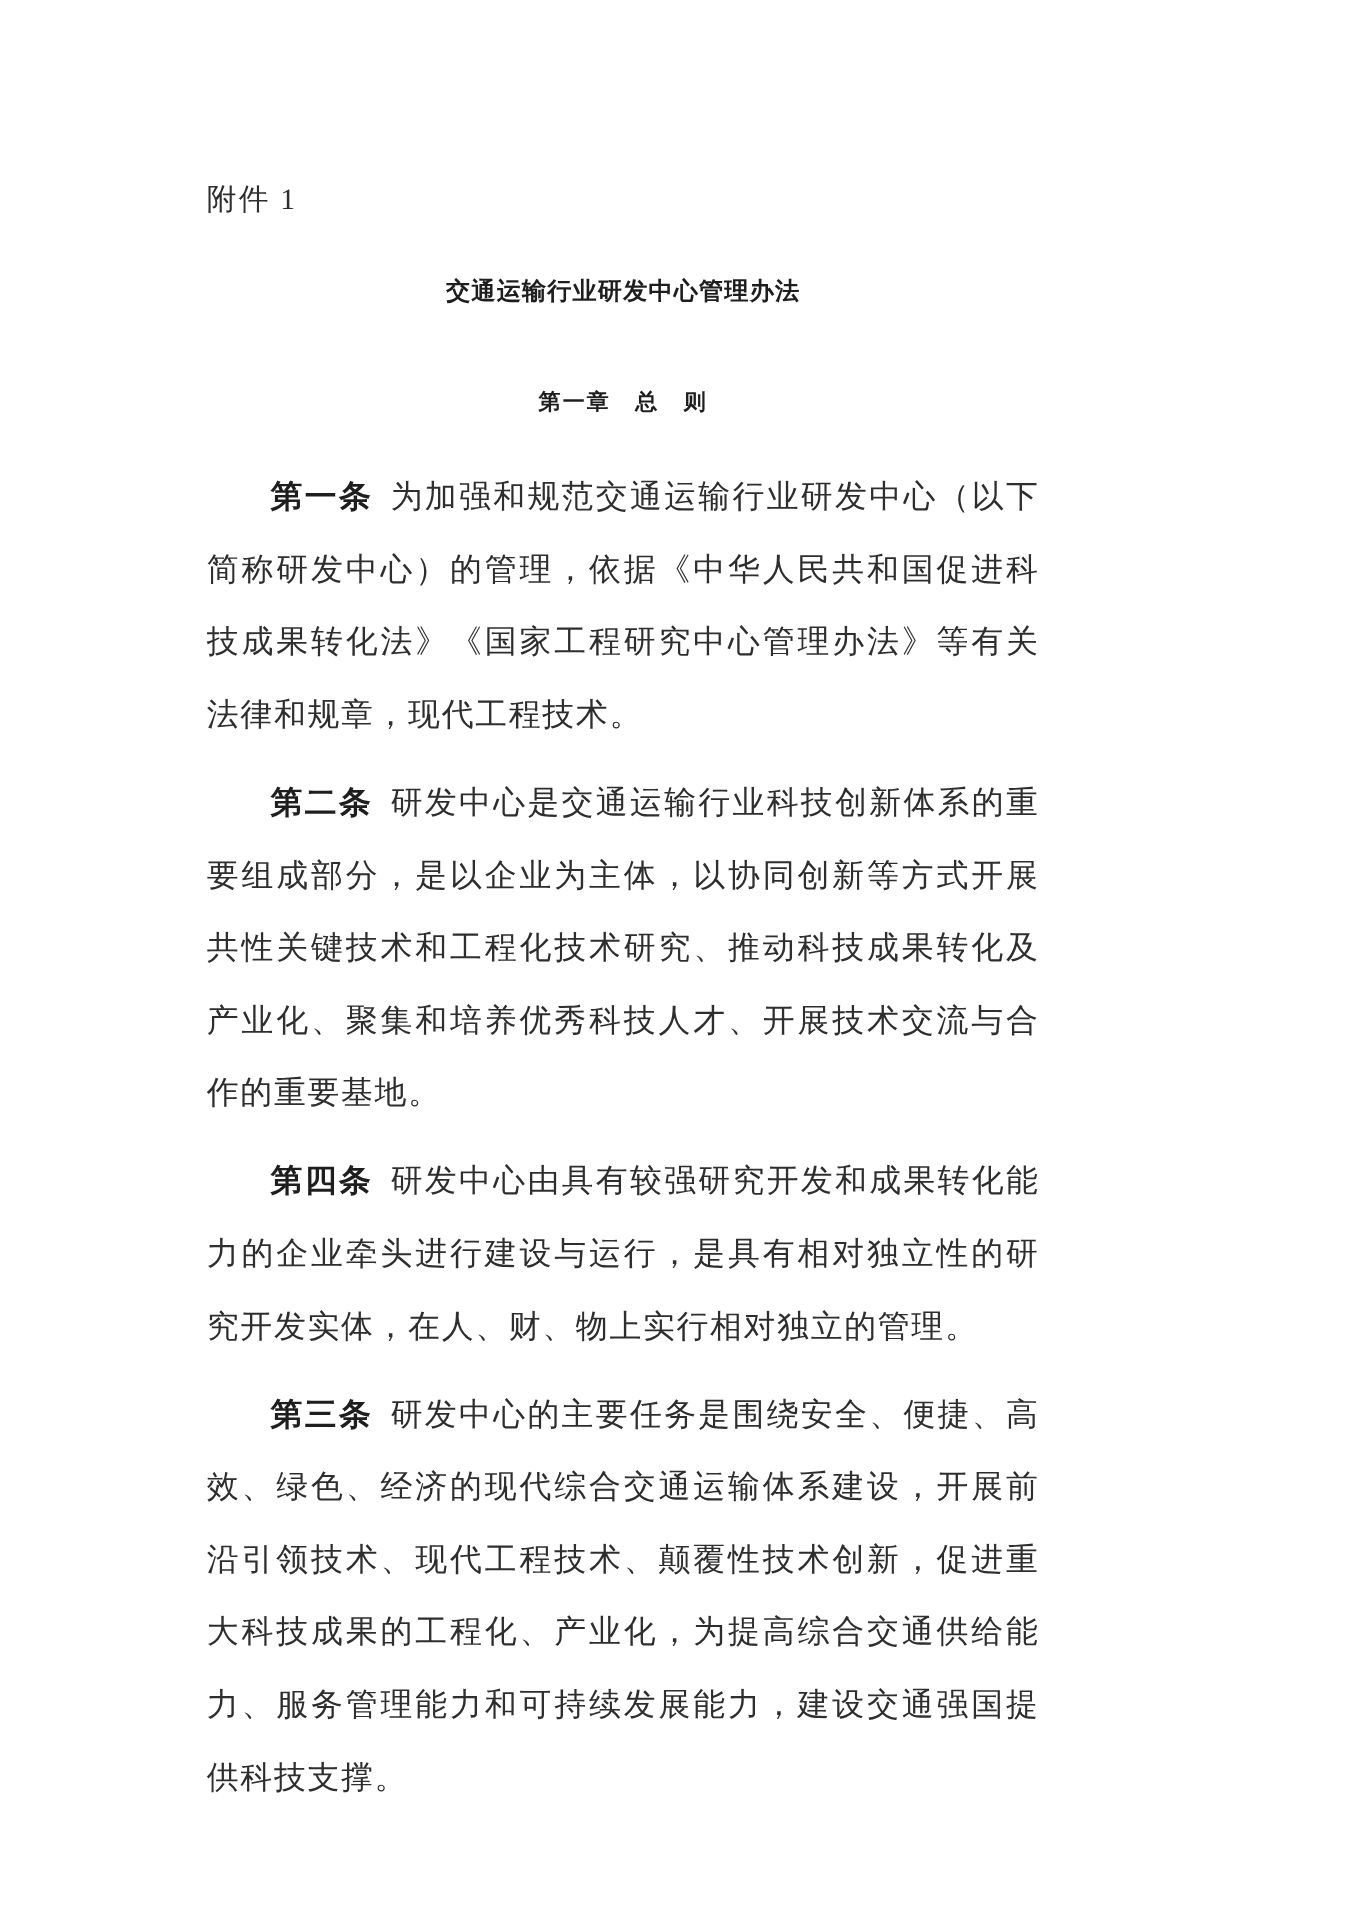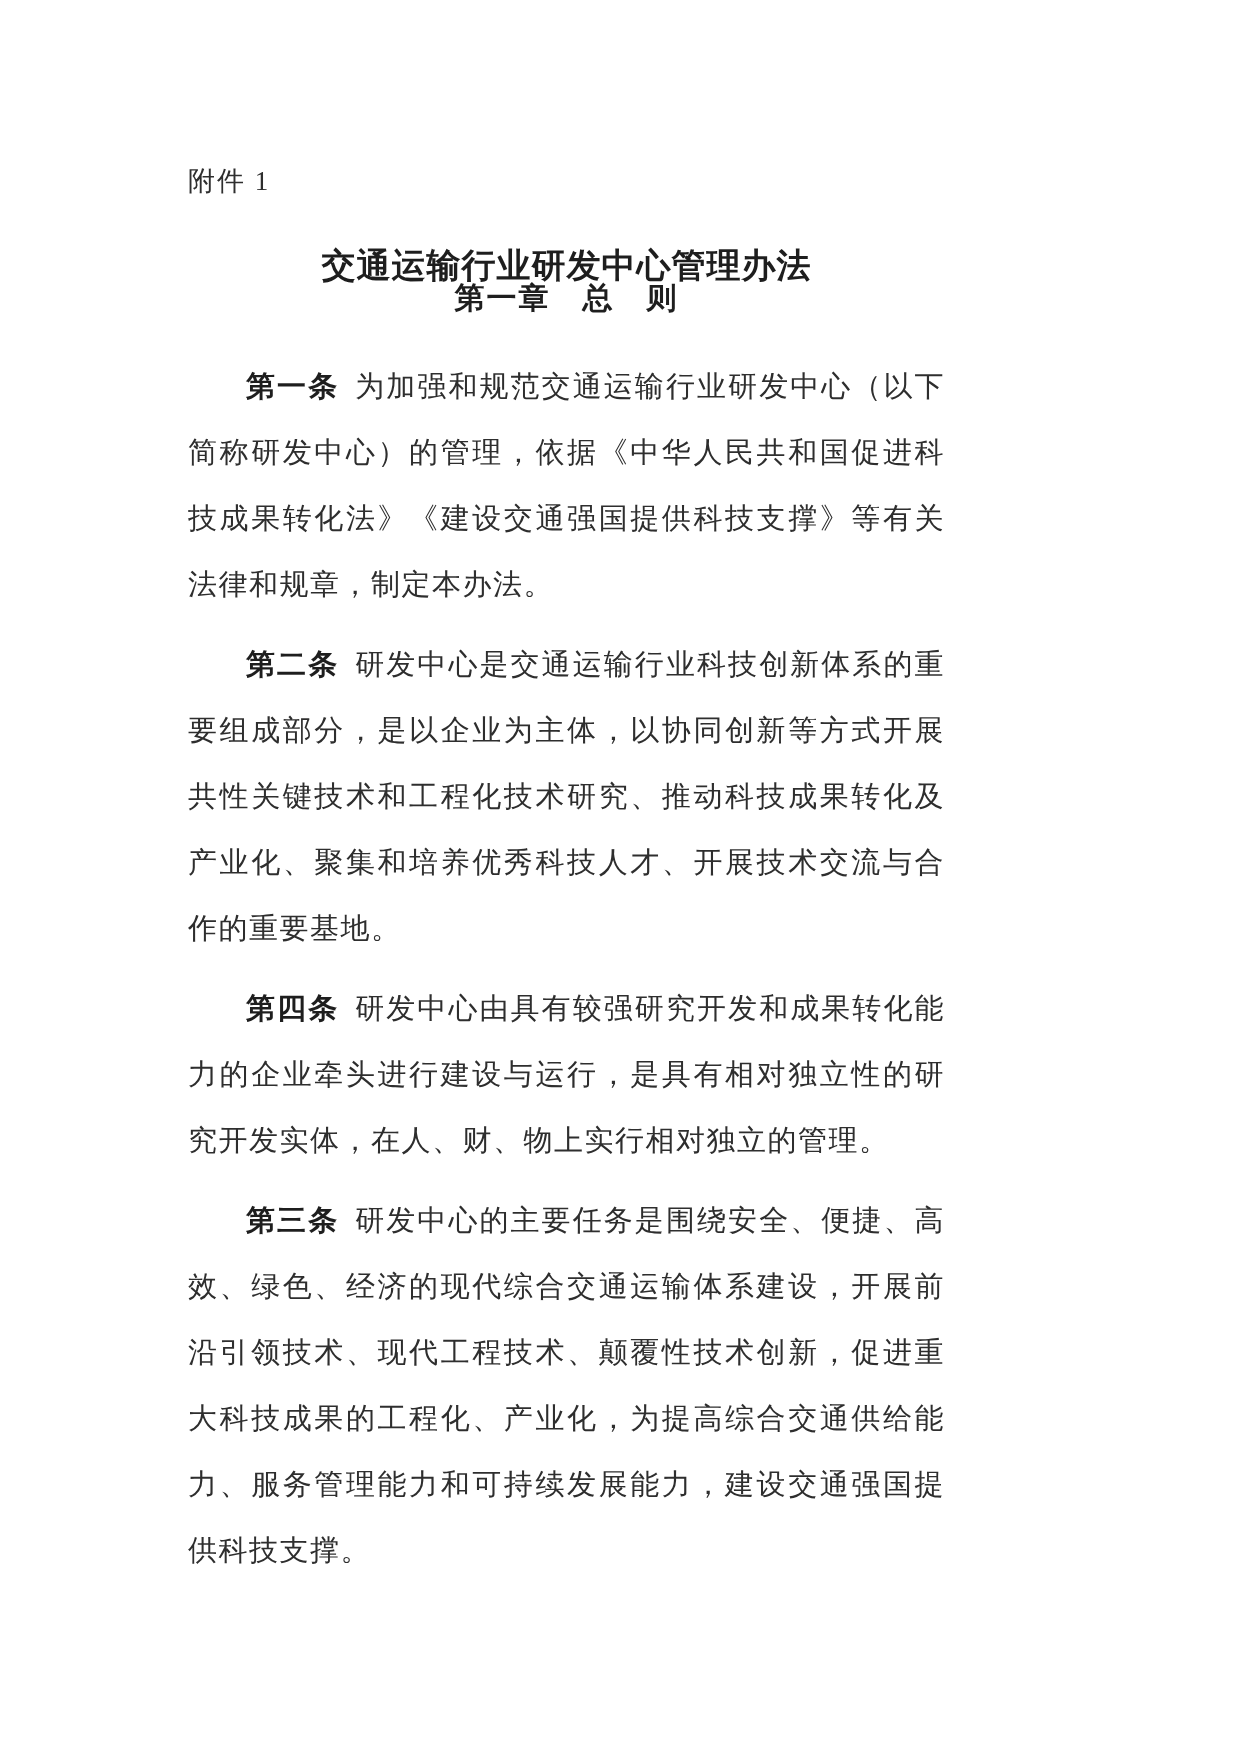--- a/index.html
+++ b/index.html
@@ -21,30 +21,31 @@
     font-size: 27px;
     line-height: 30px;
     letter-spacing: 2px;
     color: #2e2e2e;
   }
   .doc-title {
     margin-top: 50px;
     text-align: center;
     font-family: "Liberation Sans", "DejaVu Sans", sans-serif;
     font-weight: 700;
-    font-size: 34px;
+    font-size: 22px;
     line-height: 38px;
     letter-spacing: 1px;
     color: #1e1e1e;
   }
   .chapter-heading {
+    margin-top: 66px;
     text-align: center;
-    font-family: Liberation Mono, monospace;
+    font-family: Liberation Serif, serif;
     font-weight: 700;
-    font-size: 30px;
+    font-size: 20px;
     line-height: 33px;
     letter-spacing: 2px;
     color: #1e1e1e;
   }
   .body-text {
     margin-top: 36px;
   }
   .article {
     margin: 0 0 14px 0;
     font-size: 29px;
@@ -72,21 +73,21 @@
 
   <div class="attachment-label">附件 1</div>
 
   <div class="doc-title">交通运输行业研发中心管理办法</div>
 
   <div class="chapter-heading">第一章　总　则</div>
 
   <div class="body-text">
 
     <p class="article">
-      <span class="article-label">第一条</span><span>为加强和规范交通运输行业研发中心（以下简称研发中心）的管理，依据《中华人民共和国促进科技成果转化法》《建设交通强国提供科技支撑》等有关法律和规章，制定本办法。</span>
+      <span class="article-label">第一条</span><span>为加强和规范交通运输行业研发中心（以下简称研发中心）的管理，依据《中华人民共和国促进科技成果转化法》《国家工程研究中心管理办法》等有关法律和规章，现代工程技术。</span>
     </p>
 
     <p class="article">
       <span class="article-label">第二条</span><span>研发中心是交通运输行业科技创新体系的重要组成部分，是以企业为主体，以协同创新等方式开展共性关键技术和工程化技术研究、推动科技成果转化及产业化、聚集和培养优秀科技人才、开展技术交流与合作的重要基地。</span>
     </p>
 
     <p class="article">
       <span class="article-label">第四条</span><span>研发中心由具有较强研究开发和成果转化能力的企业牵头进行建设与运行，是具有相对独立性的研究开发实体，在人、财、物上实行相对独立的管理。</span>
     </p>
 

